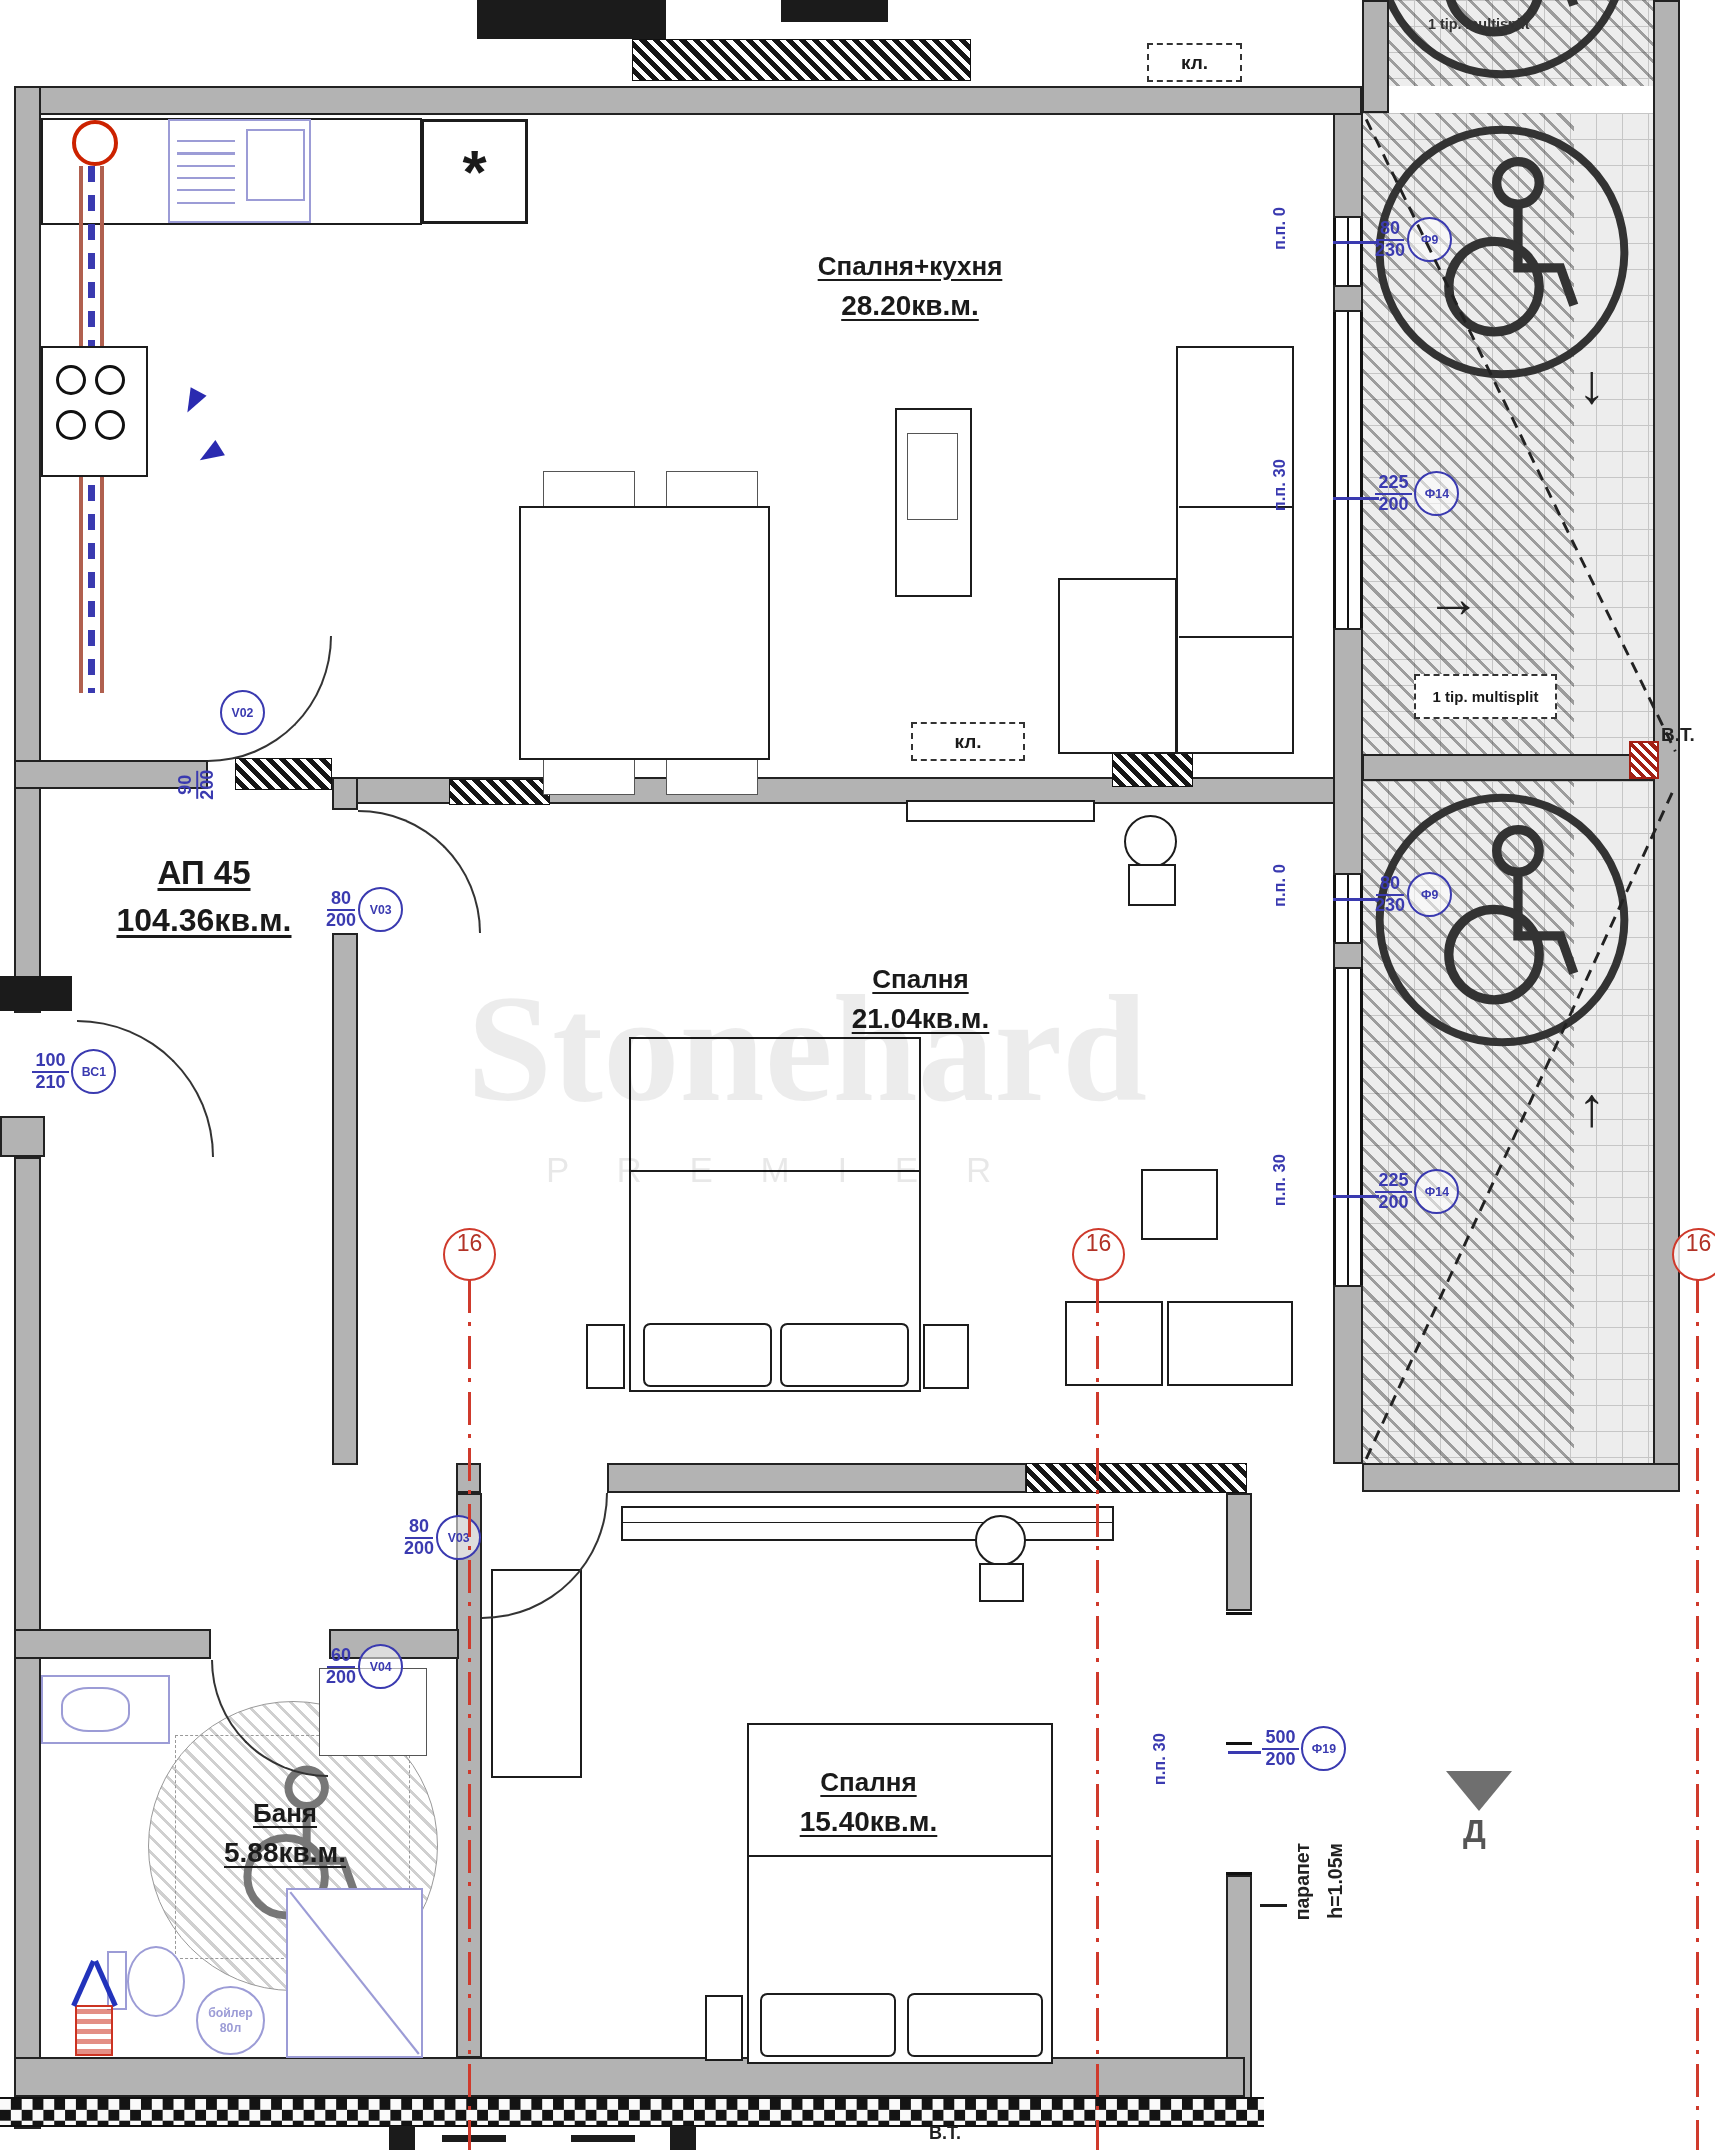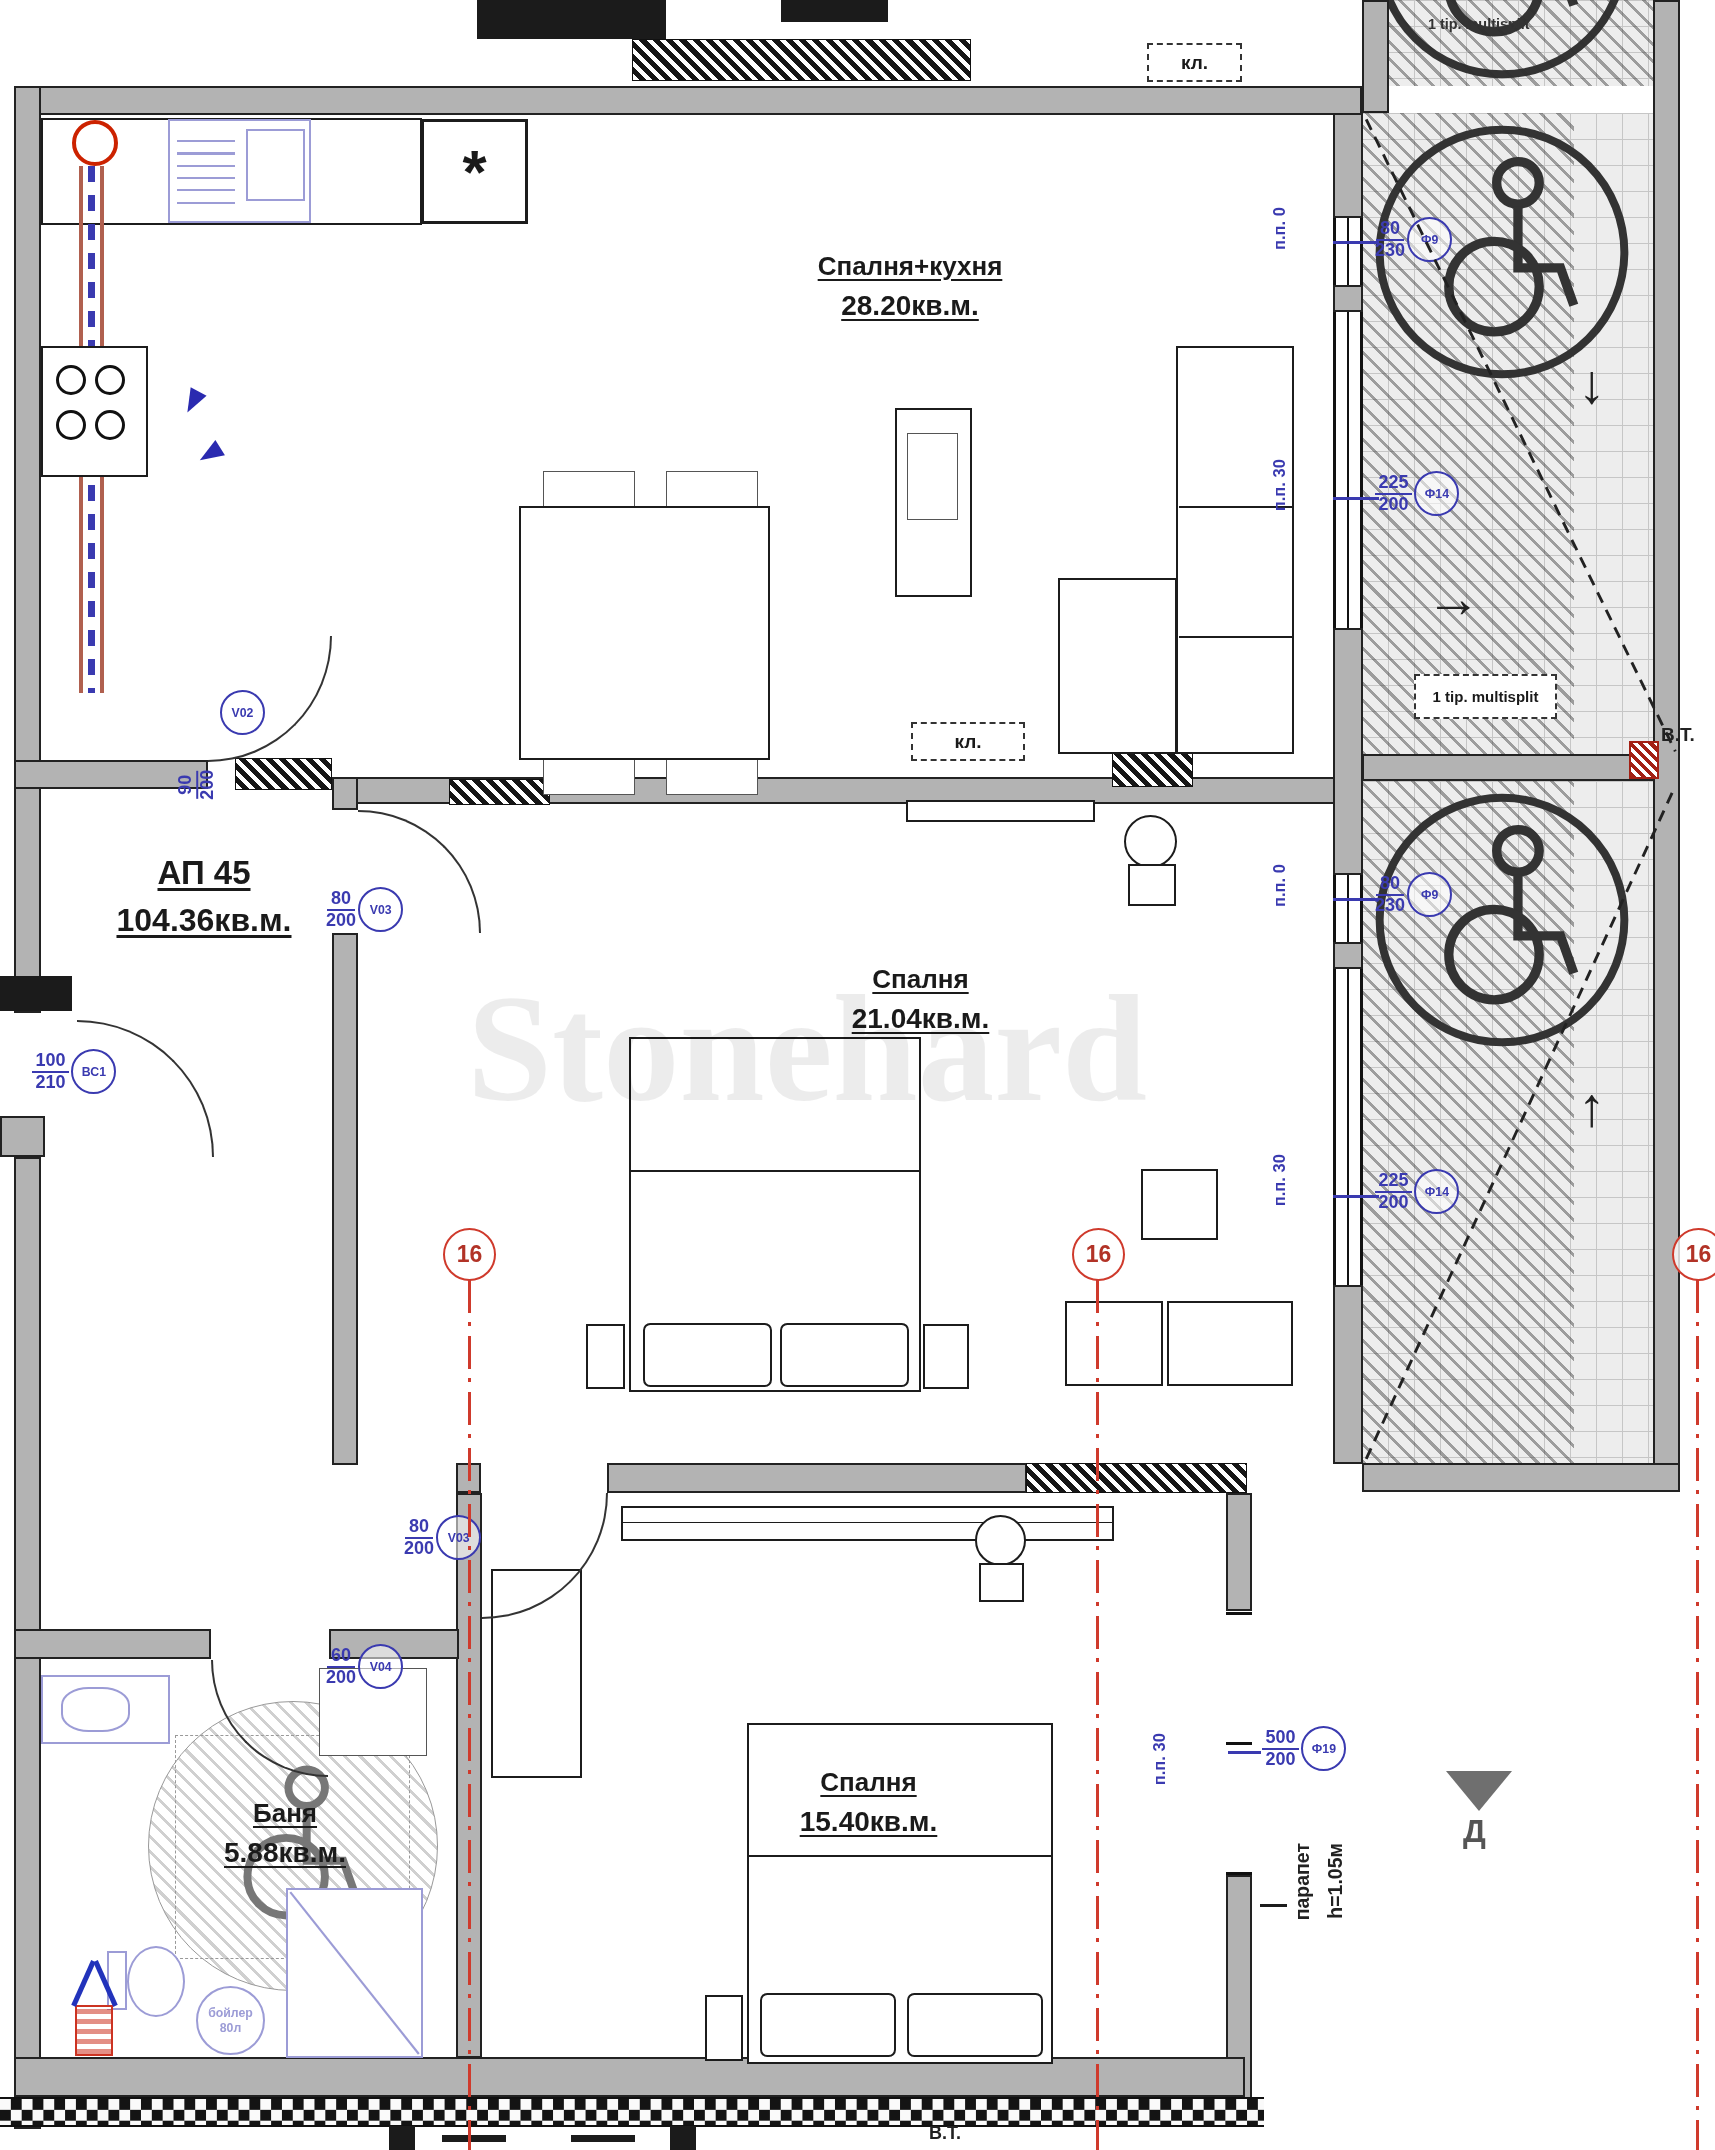--- a/index.html
+++ b/index.html
@@ -42,22 +42,22 @@
         font-weight:bold;font-size:18px;line-height:1.1;}
   .frac .top{border-bottom:2.2px solid var(--blue);padding:0 3.6px;}
   .circ{box-sizing:border-box;border:2.2px solid var(--blue);border-radius:50%;width:45px;height:45px;
         display:flex;align-items:center;justify-content:center;font-size:12.3px;font-weight:bold;
         color:var(--blue);background:rgba(255,255,255,.55);flex:0 0 auto;}
   .vtext{position:absolute;writing-mode:vertical-rl;transform:rotate(180deg);
          color:var(--blue);font-size:16.6px;font-weight:bold;white-space:nowrap;}
   .vtextk{position:absolute;writing-mode:vertical-rl;transform:rotate(180deg);
           color:#222;font-size:19.5px;font-weight:bold;white-space:nowrap;}
   .secmark{position:absolute;box-sizing:border-box;width:53px;height:53px;border:2.9px solid var(--red);
-           border-radius:50%;color:#b23327;font-size:23px;font-weight:bold;display:flex;
-           align-items:center;justify-content:center;background:rgba(255,255,255,.8);z-index:4;}
+           border-radius:50%;color:#b23327;font-size:23px;font-weight:normal;display:flex;
+           justify-content:center;background:rgba(255,255,255,.8);z-index:4;}
   .redline{position:absolute;width:2.9px;z-index:3;background:
            repeating-linear-gradient(180deg,var(--red) 0 33px,transparent 33px 42px,var(--red) 42px 46px,transparent 46px 56px);}
   .dashbox{position:absolute;box-sizing:border-box;border:2.2px dashed #333;background:#fff;
            display:flex;align-items:center;justify-content:center;font-weight:bold;}
   .arrowg{position:absolute;font-size:55px;color:#222;font-weight:bold;line-height:1;}
   .wm{position:absolute;color:rgba(0,0,0,0.075);z-index:6;pointer-events:none;white-space:nowrap;margin-left:19px;}
   .svgov{position:absolute;left:0;top:0;z-index:5;pointer-events:none;}
   .bluetri{position:absolute;width:0;height:0;border-left:9.4px solid transparent;
            border-right:9.4px solid transparent;border-top:24.6px solid #2a2ab0;}
 </style>
@@ -367,20 +367,21 @@
   <div class="abs" style="left:929px;top:2123px;font-size:18px;font-weight:bold;color:#222;z-index:4">В.Т.</div>
 
   <div class="vtextk" style="left:1291px;top:1843px">парапет</div>
   <div class="vtextk" style="left:1324px;top:1843px">h=1.05м</div>
   <div class="thin" style="left:1260px;top:1904px;width:27.4px;height:2.9px"></div>
 
   <div class="abs" style="left:1446px;top:1771px;width:0;height:0;border-left:33px solid transparent;border-right:33px solid transparent;border-top:40px solid #6f6f6f"></div>
   <div class="abs" style="left:1463px;top:1813px;font-size:32px;font-weight:bold;color:#555">Д</div>
 
   <div class="wm" style="left:448px;top:961px;font-family:'Liberation Serif',serif;font-size:153px;font-weight:bold">Stonehard</div>
+  <div class="wm" style="left:527px;top:1150px;font-size:35px;letter-spacing:19px;color:rgba(0,0,0,0.09)">P R E M I E R</div>
 
   <svg class="svgov" width="1715" height="2151" viewBox="0 0 2375 2978">
     <line x1="1892" y1="165" x2="2320" y2="1040" stroke="#222" stroke-width="4" stroke-dasharray="16 11"></line>
     <line x1="1892" y1="2020" x2="2320" y2="1088" stroke="#222" stroke-width="4" stroke-dasharray="16 11"></line>
     <line x1="402" y1="2620" x2="580" y2="2844" stroke="#9c9cd6" stroke-width="3"></line>
   </svg>
 
 </div>
 
 

